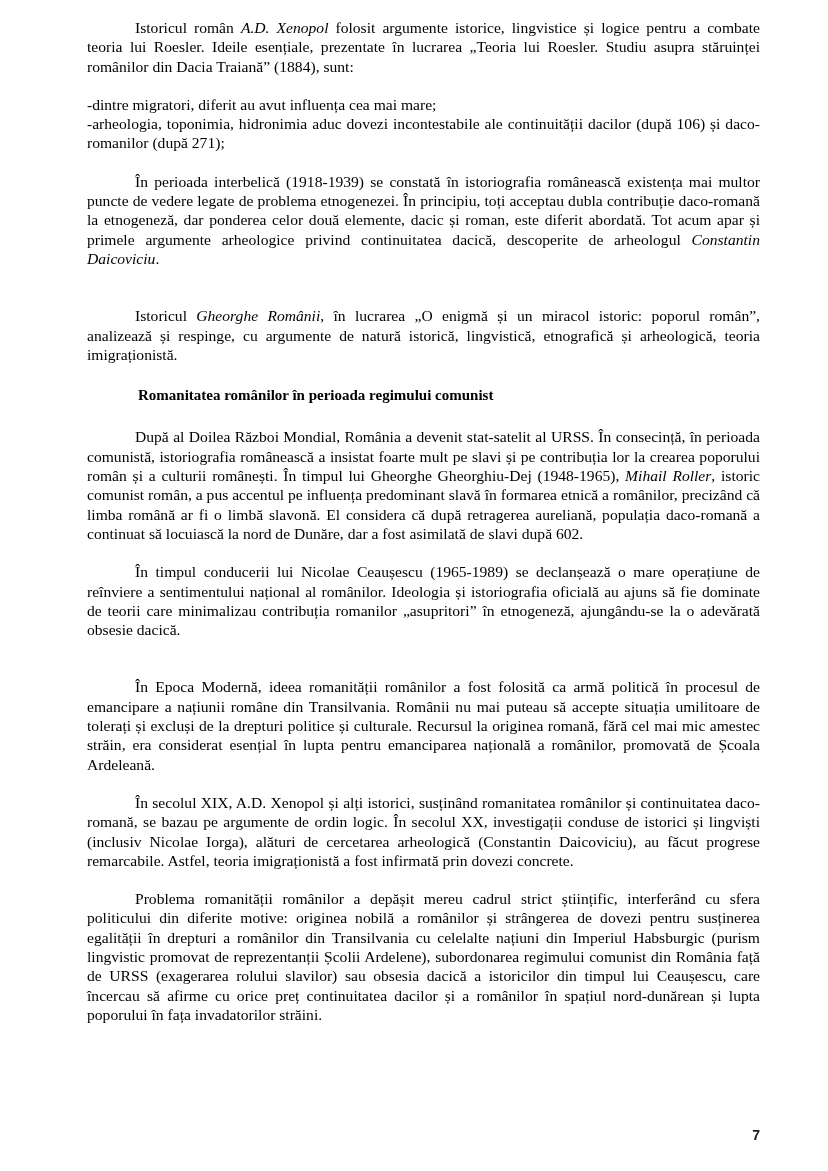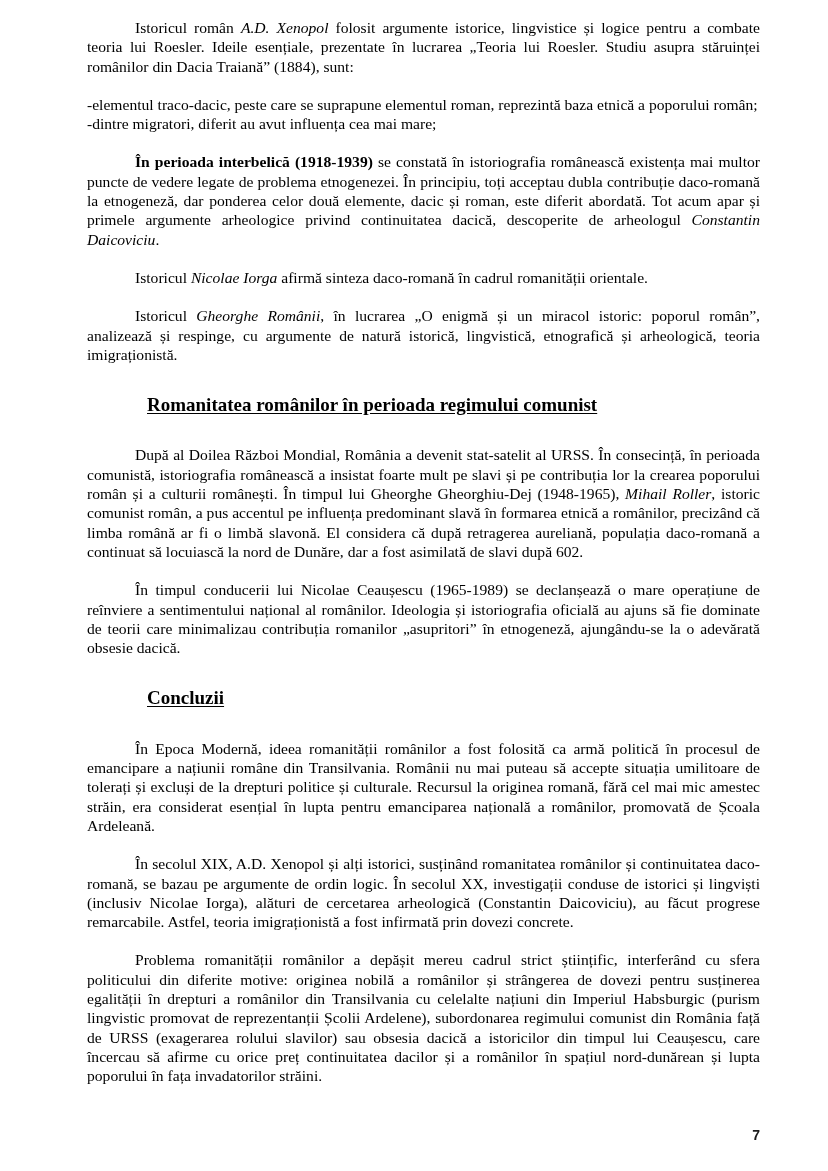--- a/index.html
+++ b/index.html
@@ -43,76 +43,73 @@
   p.indent {
     text-indent: 48px;
   }
 
   p.noindent {
     text-indent: 0;
   }
   .gap-md { height: 19px; }
 
   .heading {
-    margin: 12px;
-    font-size: 19px;
+    margin: 3px;
+    font-size: 15px;
     line-height: 19.3px;
     font-weight: bold;
-    text-decoration: underline;
     text-underline-offset: 2px;
     padding-left: 48px;
     white-space: nowrap;
   }
 
   .heading span.h-text {
     display: inline;
   }
 
   em.it {
     font-style: italic;
   }
 
   strong.bd {
-    font-weight: bold;
+    font-weight: normal;
     margin-top: 38px;
   }
 
   .page-number {
     position: absolute;
     right: 68px;
     bottom: 28px;
     font-family: "Liberation Sans", "DejaVu Sans", sans-serif;
     font-size: 14px;
     font-weight: bold;
     color: #1a1a1a;
   }
 </style>
 </head>
 <body>
 
 <div class="page">
   <div class="content" id="content-root">
       <p class="para indent"><span>Istoricul român </span><em class="it">A.D. Xenopol</em><span> folosit argumente istorice, lingvistice și logice pentru a combate teoria lui Roesler. Ideile esențiale, prezentate în lucrarea „Teoria lui Roesler. Studiu asupra stăruinței românilor din Dacia Traiană” (1884), sunt:</span></p>
       <div class="gap-md"></div>
-      <p class="para noindent">-elementul traco-dacic, peste care se suprapune elementul roman, reprezintă baza etnică a poporului român;</p>
       <p class="para noindent">-dintre migratori, diferit au avut influența cea mai mare;</p>
+      <p class="para noindent">-arheologia, toponimia, hidronimia aduc dovezi incontestabile ale continuității dacilor (după 106) și daco-romanilor (după 271);</p>
       <div class="gap-md"></div>
       <p class="para indent"><strong class="bd">În perioada interbelică (1918-1939)</strong><span> se constată în istoriografia românească existența mai multor puncte de vedere legate de problema etnogenezei. În principiu, toți acceptau dubla contribuție daco-romană la etnogeneză, dar ponderea celor două elemente, dacic și roman, este diferit abordată. Tot acum apar și primele argumente arheologice privind continuitatea dacică, descoperite de arheologul </span><em class="it">Constantin Daicoviciu</em><span>.</span></p>
       <div class="gap-md"></div>
-      <p class="para indent"><span>Istoricul </span><em class="it">Nicolae Iorga</em><span> afirmă sinteza daco-romană în cadrul romanității orientale.</span></p>
       <div class="gap-md"></div>
       <p class="para indent"><span>Istoricul </span><em class="it">Gheorghe Românii</em><span>, în lucrarea „O enigmă și un miracol istoric: poporul român”, analizează și respinge, cu argumente de natură istorică, lingvistică, etnografică și arheologică, teoria imigraționistă.</span></p>
       <div class="gap-md"></div>
       <div class="heading"><span class="h-text">Romanitatea românilor în perioada regimului comunist</span></div>
       <div class="gap-md"></div>
       <p class="para indent"><span>După al Doilea Război Mondial, România a devenit stat-satelit al URSS. În consecință, în perioada comunistă, istoriografia românească a insistat foarte mult pe slavi și pe contribuția lor la crearea poporului român și a culturii românești. În timpul lui Gheorghe Gheorghiu-Dej (1948-1965), </span><em class="it">Mihail Roller</em><span>, istoric comunist român, a pus accentul pe influența predominant slavă în formarea etnică a românilor, precizând că limba română ar fi o limbă slavonă. El considera că după retragerea aureliană, populația daco-romană a continuat să locuiască la nord de Dunăre, dar a fost asimilată de slavi după 602.</span></p>
       <div class="gap-md"></div>
       <p class="para indent">În timpul conducerii lui Nicolae Ceaușescu (1965-1989) se declanșează o mare operațiune de reînviere a sentimentului național al românilor. Ideologia și istoriografia oficială au ajuns să fie dominate de teorii care minimalizau contribuția romanilor „asupritori” în etnogeneză, ajungându-se la o adevărată obsesie dacică.</p>
       <div class="gap-md"></div>
-      <div class="heading"><span class="h-text">Concluzii</span></div>
       <div class="gap-md"></div>
       <p class="para indent">În Epoca Modernă, ideea  romanității românilor a fost folosită ca armă politică în procesul de emancipare a națiunii române din Transilvania. Românii nu mai puteau să accepte situația umilitoare de tolerați și excluși de la drepturi politice și culturale. Recursul la originea romană, fără cel mai mic amestec străin, era considerat esențial în lupta pentru emanciparea națională a românilor, promovată de Școala Ardeleană.</p>
       <div class="gap-md"></div>
       <p class="para indent">În secolul XIX, A.D. Xenopol și alți istorici, susținând romanitatea românilor și continuitatea daco-romană, se bazau pe argumente de ordin logic. În secolul XX, investigații conduse de istorici și lingviști (inclusiv Nicolae Iorga), alături de cercetarea arheologică (Constantin Daicoviciu), au făcut progrese remarcabile. Astfel, teoria imigraționistă a fost infirmată prin dovezi concrete.</p>
       <div class="gap-md"></div>
       <p class="para indent">Problema romanității românilor a depășit mereu cadrul strict științific, interferând cu sfera politicului din diferite motive: originea nobilă a românilor și strângerea de dovezi pentru susținerea egalității în drepturi a românilor din Transilvania cu celelalte națiuni din Imperiul Habsburgic (purism lingvistic promovat de reprezentanții Școlii Ardelene), subordonarea regimului comunist din România față de URSS (exagerarea rolului slavilor) sau obsesia dacică a istoricilor din timpul lui Ceaușescu, care încercau să afirme cu orice preț continuitatea dacilor și a românilor în spațiul nord-dunărean și lupta poporului în fața invadatorilor străini.</p>
     </div>
   <div class="page-number">7</div>
 </div>
 

